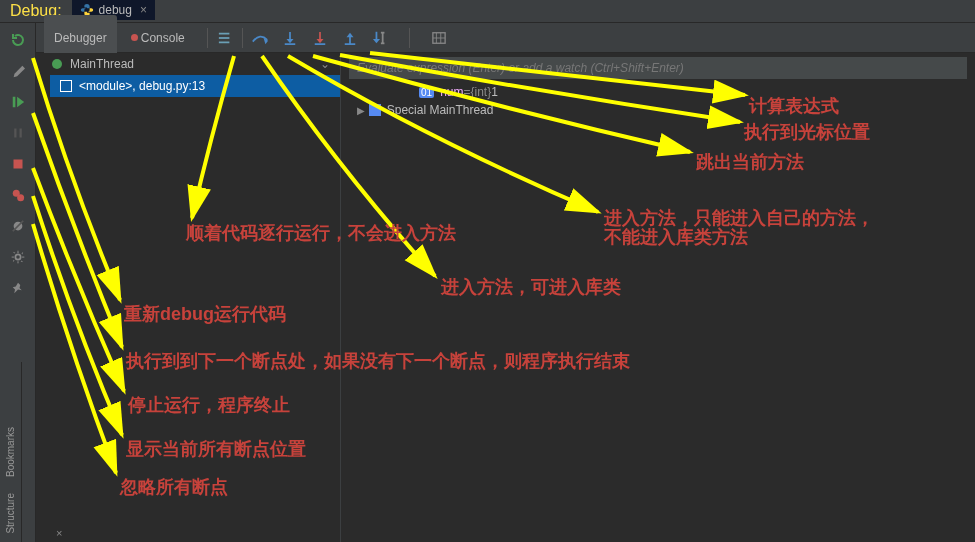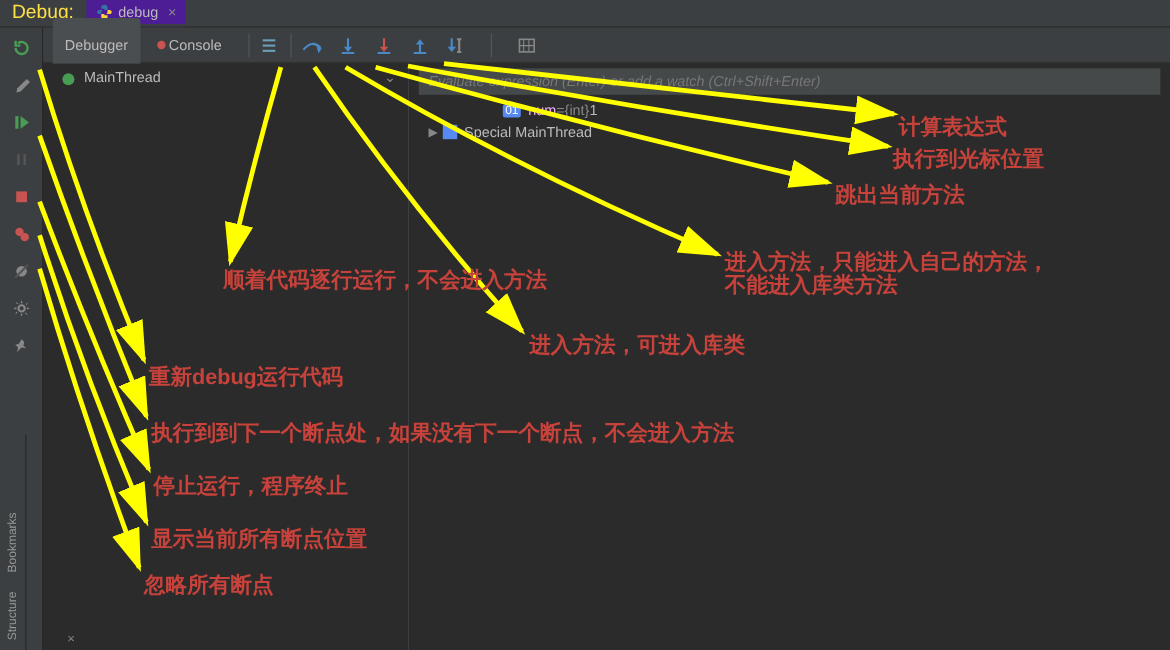--- a/index.html
+++ b/index.html
@@ -1,41 +1,41 @@
 <!DOCTYPE html>
 <html><head>
 <meta charset="utf-8">
 <style>
 * { margin: 0; padding: 0; box-sizing: border-box; font-family: Arial, sans-serif; }
 body { background: #2b2b2b; width: 975px; height: 542px; overflow: hidden; position: relative; color: #bbb; font-size: 12px; }
 
 .top-bar { height: 23px; background: #3c3f41; display: flex; align-items: center; border-bottom: 1px solid #282828; }
 .debug-label { padding: 0 10px; color: #fde047; font-size: 16px; }
-.tab { display: flex; align-items: center; padding: 0 8px; height: 100%; background: #4c1d95; border-bottom: 2px solid #3c3f41; }
+.tab { display: flex; align-items: center; padding: 0 8px; height: 100%; background: #0f172a; border-bottom: 2px solid #3c3f41; }
 .tab .py-icon { width: 14px; height: 14px; margin-right: 5px; }
 .tab-close { margin-left: 8px; color: #888; font-size: 12px; cursor: pointer; }
 
 .main-area { display: flex; height: calc(100% - 23px); }
 
 .left-rail { width: 36px; background: #3c3f41; border-right: 1px solid #282828; display: flex; flex-direction: column; align-items: center; padding-top: 8px; gap: 13px; }
 .rail-icon { width: 18px; height: 18px; display: flex; align-items: center; justify-content: center; cursor: pointer; }
 
 .content { flex: 1; display: flex; flex-direction: column; }
 
 .toolbar { height: 30px; background: #3c3f41; border-bottom: 1px solid #282828; display: flex; align-items: center; padding: 0 8px; }
 .tb-tab { padding: 16px 10px; border-radius: 3px; margin-right: 4px; cursor: pointer; color: #bbb; font-size: 12px; }
 .tb-tab.active { background: #4b4e50; }
 .console-dot { display: inline-block; width: 7px; height: 7px; background: #c75450; border-radius: 50%; margin-right: 3px; position: relative; top: -1px; }
 .tb-sep { width: 1px; height: 20px; background: #555; margin: 0 8px; }
 .tb-icons { display: flex; gap: 12px; align-items: center; }
 .tb-icon { width: 18px; height: 18px; cursor: pointer; display: flex; align-items: center; justify-content: center; }
 
 .panels { flex: 1; display: flex; }
 .frames { width: 305px; background: #2b2b2b; border-right: 1px solid #3c3f41; }
-.thread-row { display: flex; align-items: flex-end; padding: 4px 10px; margin-left: 6px; }
+.thread-row { display: flex; align-items: center; padding: 4px 10px; margin-left: 6px; }
 .thread-dot { width: 10px; height: 10px; background: #499c54; border-radius: 50%; margin-right: 8px; }
 .frame-row { display: flex; align-items: center; padding: 4px 10px; background: #0d5da3; color: #fff; margin-left: 14px; }
 .frame-icon { width: 12px; height: 12px; border: 1px solid #fff; margin-right: 7px; }
 .hint-row { color: #6a6a6a; font-size: 11px; padding: 6px 10px 0 10px; position: absolute; bottom: 3px; left: 46px; width: 300px; display: flex; justify-content: space-between; }
 
 .vars { flex: 1; background: #2b2b2b; }
 .eval-input { height: 22px; background: #45494a; margin: 4px 8px; padding: 2px 8px; color: #777; font-style: italic; display: flex; align-items: center; font-size: 12px; line-height: 22px; }
 .var-row { display: flex; align-items: center; padding: 2px 8px 2px 30px; font-size: 12px; margin-left: 48px; }
 .var-badge { background: #568af2; color: #fff; font-size: 10px; padding: 0 2px; border-radius: 2px; margin-right: 6px; }
 .var-type { color: #888; }
@@ -180,20 +180,24 @@
       </div>
     </div>
 
     <div class="panels">
       <div class="frames">
         <div class="thread-row">
           <span class="thread-dot"></span>
           <span>MainThread</span>
           <span style="margin-left:auto;color:#888;">⌄</span>
         </div>
+        <div class="frame-row">
+          <span class="frame-icon"></span>
+          <span>&lt;module&gt;, debug.py:13</span>
+        </div>
       </div>
 
       <div class="vars">
         <div class="eval-input">Evaluate expression (Enter) or add a watch (Ctrl+Shift+Enter)</div>
         <div class="var-row">
           <span class="var-badge">01</span>
           <span style="color:#f0abfc;text-align:right;">num</span>
           <span class="var-type"> = </span>
           <span class="var-type">{int} </span>
           <span>1</span>
@@ -218,21 +222,21 @@
 </div>
 
 <div class="annot" style="top:94px;left:749px;">计算表达式</div>
 <div class="annot" style="top:120px;left:744px;">执行到光标位置</div>
 <div class="annot" style="top:150px;left:696px;">跳出当前方法</div>
 <div class="annot" style="top:206px;left:604px;">进入方法，只能进入自己的方法，</div>
 <div class="annot" style="top:225px;left:604px;">不能进入库类方法</div>
 <div class="annot" style="top:275px;left:441px;">进入方法，可进入库类</div>
 <div class="annot" style="top:221px;left:186px;">顺着代码逐行运行，不会进入方法</div>
 <div class="annot" style="top:302px;left:124px;">重新debug运行代码</div>
-<div class="annot" style="top:349px;left:126px;">执行到到下一个断点处，如果没有下一个断点，不会进入方法</div>
+<div class="annot" style="top:349px;left:126px;">执行到到下一个断点处，如果没有下一个断点，则程序执行结束</div>
 <div class="annot" style="top:393px;left:128px;">停止运行，程序终止</div>
 <div class="annot" style="top:437px;left:126px;">显示当前所有断点位置</div>
 <div class="annot" style="top:475px;left:120px;">忽略所有断点</div>
 
 <svg class="arrow" style="top:0;left:0;width:975px;height:542px;">
 <defs>
       <marker id="ah" markerWidth="10" markerHeight="10" refX="8" refY="3" orient="auto">
         <path d="M0,0 L0,6 L9,3 z" fill="#ffff00"></path>
       </marker>
     </defs>

